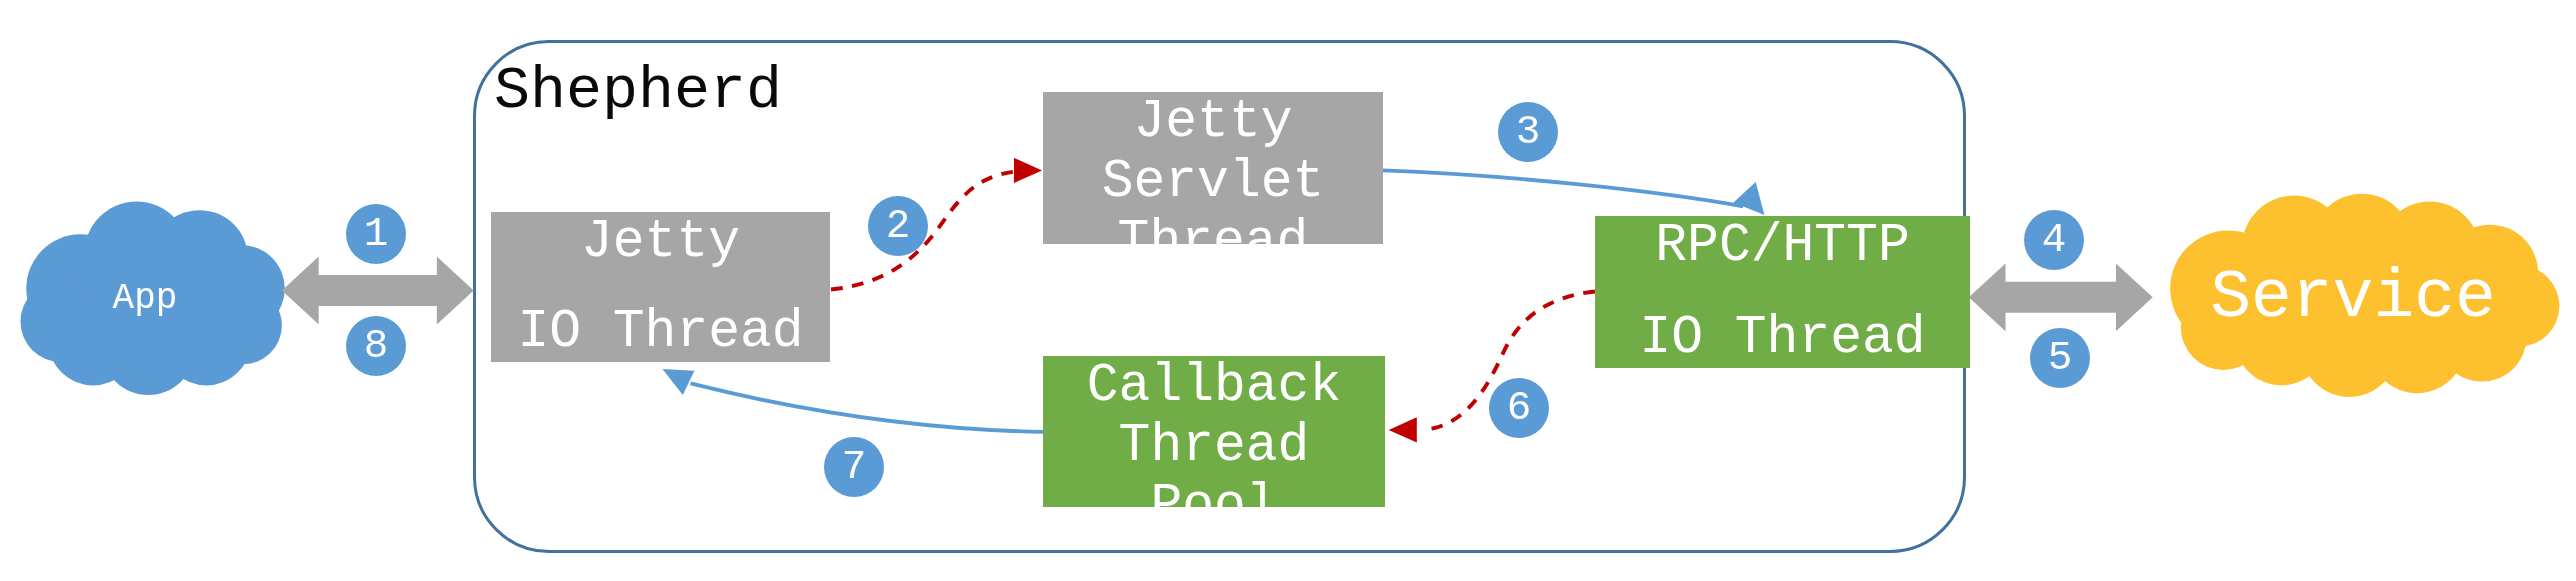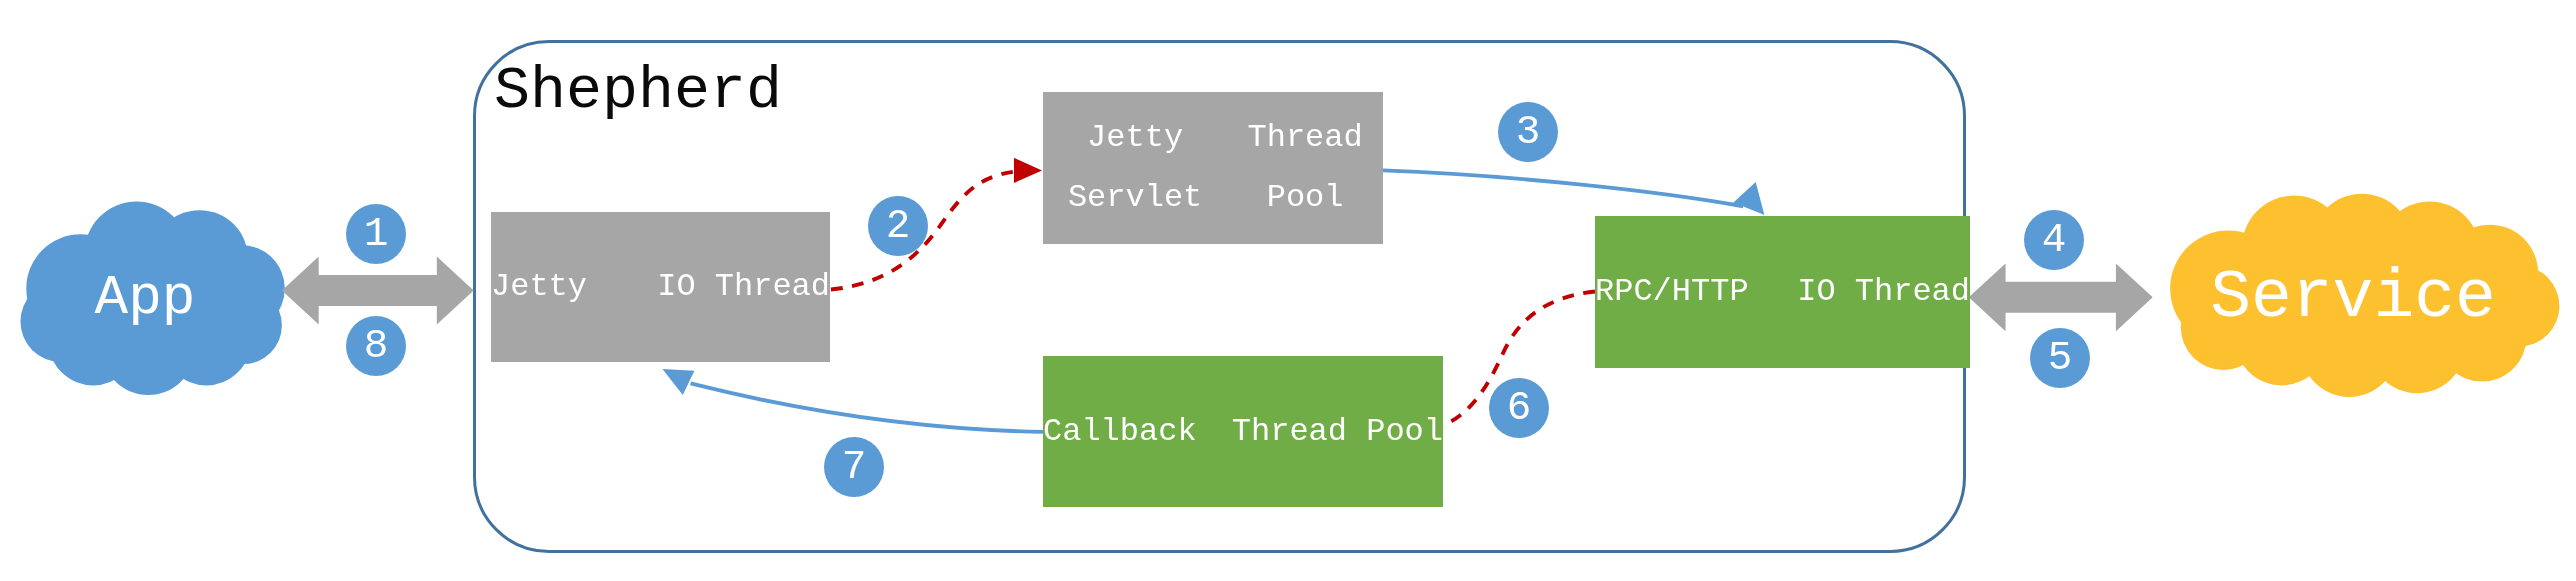--- a/index.html
+++ b/index.html
@@ -18,49 +18,49 @@
     border-radius:76px;
     background:transparent;
   }
   .frame-title{
     position:absolute;left:494px;top:58px;
     font-size:60px;line-height:1.1;color:#0a0a0a;
     letter-spacing:0px;
   }
   .node{
     position:absolute;
-    display:flex;align-items:center;justify-content:space-between;
+    display:flex;flex-direction:column;align-items:center;justify-content:space-between;
     color:#ffffff;text-align:center;
-    font-size:32px;line-height:60px;
+    font-size:53px;line-height:60px;
   }
   .node.gray{background:#A6A6A6;}
   .node.green{background:#70AD47;}
   .box-jetty-io{left:491px;top:212px;width:339px;height:150px;gap:25px;}
   .box-jetty-servlet{left:1043px;top:92px;width:340px;height:152px;}
   .box-rpc-http{left:1595px;top:216px;width:375px;height:152px;}
-  .box-callback{left:1043px;top:356px;width:400px;height:151px;}
+  .box-callback{left:1043px;top:356px;width:342px;height:151px;}
   .step{
     position:absolute;width:60px;height:60px;border-radius:50%;
     background:#5B9BD5;color:#ffffff;
     display:flex;align-items:center;justify-content:center;
     font-size:41px;
   }
   .step1{left:346px;top:204px;}
   .step2{left:868px;top:196px;}
   .step3{left:1498px;top:102px;}
   .step4{left:2024px;top:210px;}
   .step5{left:2030px;top:328px;}
   .step6{left:1489px;top:378px;}
   .step7{left:824px;top:437px;}
   .step8{left:346px;top:316px;}
   .cloud-label{
     position:absolute;transform:translate(-50%,-50%);
     color:#ffffff;white-space:nowrap;
   }
-  .cloud-label.app{left:145px;top:298px;font-size:56px;}
+  .cloud-label.app{left:145px;top:298px;font-size:36px;}
   .cloud-label.service{left:2353px;top:297px;font-size:68px;}
 </style>
 </head>
 <body>
 
 <div class="canvas">
 
   <div class="frame"></div>
 
   <svg class="artwork" viewBox="0 0 2658 600" xmlns="http://www.w3.org/2000/svg">

